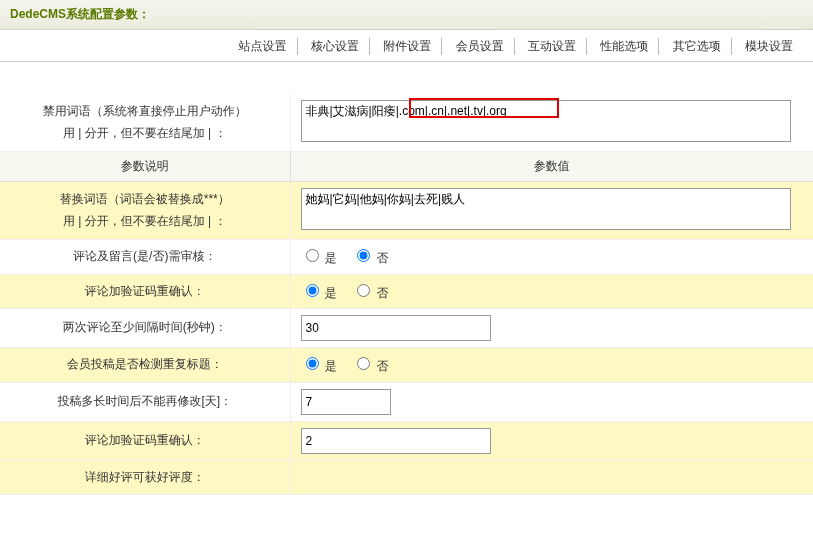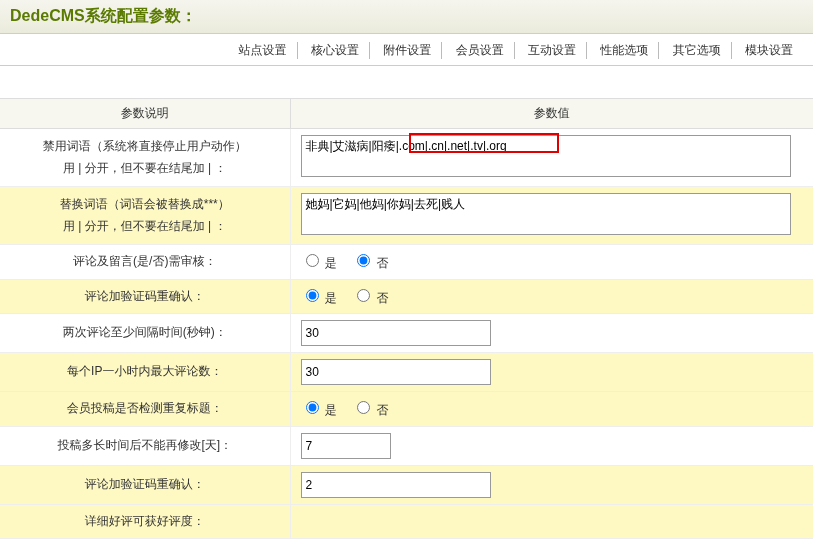--- a/index.html
+++ b/index.html
@@ -12,21 +12,21 @@
     width: 813px;
   }
   .header-bar {
     background: linear-gradient(#f5f5ee, #ebebdc);
     border-bottom: 1px solid #d0d0c0;
     padding: 6px 10px;
   }
   .header-title {
     color: #5a7a00;
     font-weight: bold;
-    font-size: 16px;
+    font-size: 12px;
   }
   .tabs-row {
     background: #fff;
     border-bottom: 1px solid #ccc;
     padding: 8px 4px 6px 0;
     text-align: right;
     padding-right: 10px;
   }
   .tabs-row .tab {
     display: inline-block;
@@ -120,37 +120,37 @@
   <span class="tab">性能选项</span>
   <span class="tab">其它选项</span>
   <span class="tab">模块设置</span>
 </div>
 
 <div class="spacer"></div>
 
 <table class="params">
   <tbody>
       <tr>
-    <th class="left-head">参数说明</th>
-    <th>参数值</th>
-  </tr>
-
-  <tr>
     <td class="label-cell">
       <span>禁用词语（系统将直接停止用户动作）</span><br>
       <span>用 | 分开，但不要在结尾加 | ：</span>
     </td>
     <td class="value-cell">
       <div class="textarea-wrap">
         <textarea style="">非典|艾滋病|阳痿|.com|.cn|.net|.tv|.org</textarea>
         <div class="red-box" style="left:108px; top:-2px; width:150px; height:20px;"></div>
       </div>
     </td>
   </tr>
 
+  <tr>
+    <th class="left-head">参数说明</th>
+    <th>参数值</th>
+  </tr>
+
   <tr class="alt">
     <td class="label-cell">
       <span>替换词语（词语会被替换成***）</span><br>
       <span>用 | 分开，但不要在结尾加 | ：</span>
     </td>
     <td class="value-cell">
       <textarea style="">她妈|它妈|他妈|你妈|去死|贱人</textarea>
     </td>
   </tr>
 
@@ -168,24 +168,20 @@
       <label><input type="radio" name="r2" checked="" style=""> <span>是</span></label>
       <label><input type="radio" name="r2" style=""> <span>否</span></label>
     </td>
   </tr>
 
   <tr>
     <td class="label-cell">两次评论至少间隔时间(秒钟)：</td>
     <td class="value-cell"><input type="text" style="width: 190px;" value="30"></td>
   </tr>
 
-  <tr class="alt">
-    <td class="label-cell">每个IP一小时内最大评论数：</td>
-    <td class="value-cell"><input type="text" style="width: 190px;" value="30"></td>
-  </tr>
 
 
   <tr class="alt">
     <td class="label-cell">会员投稿是否检测重复标题：</td>
     <td class="value-cell radio-wrap">
       <label><input type="radio" name="r4" checked="" style=""> <span>是</span></label>
       <label><input type="radio" name="r4" style=""> <span>否</span></label>
     </td>
   </tr>
 

